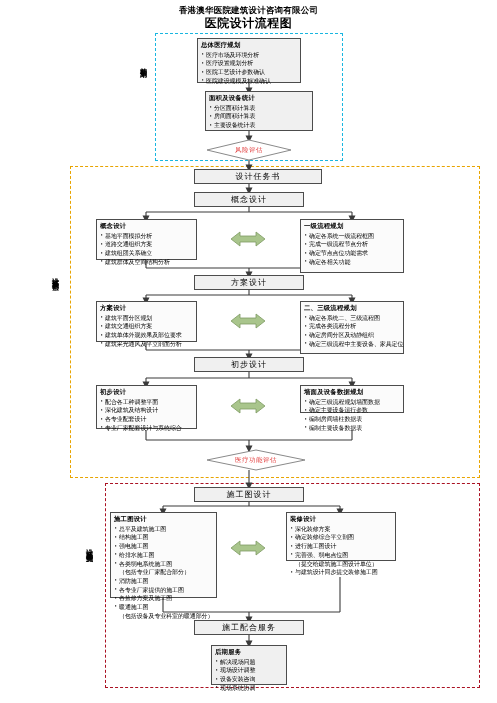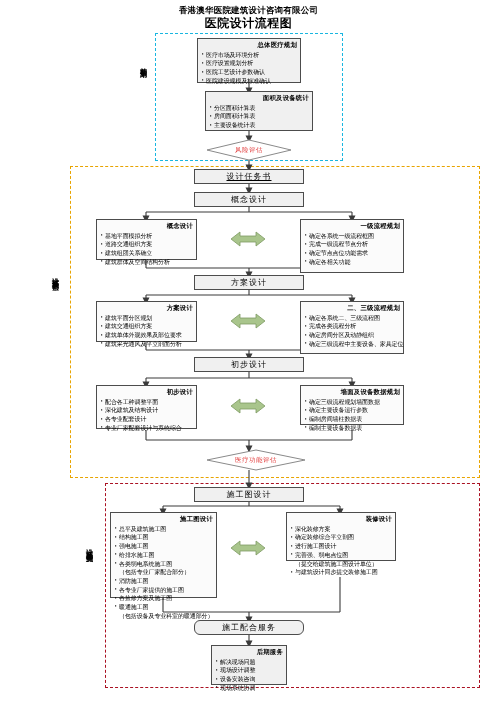--- a/index.html
+++ b/index.html
@@ -77,21 +77,21 @@
     position: absolute;
     box-sizing: border-box;
     border: 1px solid #4c4c4c;
     background: #f0f0f0;
     font-size: 6px;
     line-height: 1.45;
     padding: 2px 3px 2px 3px;
   }
   .box.white { background: #fbfbfb; }
   .box-title {
-    text-align: right;
+    text-align: left;
     font-weight: bold;
     font-size: 6.4px;
     margin-bottom: 0.5px;
     letter-spacing: 0.2px;
   }
   .box ul {
     margin: 0;
     padding: 0;
     list-style: none;
   }
@@ -252,21 +252,21 @@
     </ul>
   </div>
 
   <div class="diamond-wrap" style="left:206px; top:139px;text-decoration:underline;">
     <svg width="86" height="22" viewBox="0 0 86 22">
       <polygon points="43,1 85,11 43,21 1,11" fill="#ffffff" stroke="#8a8a8a" stroke-width="1"></polygon>
     </svg>
     <div class="diamond-text">风险评估</div>
   </div>
 
-  <div class="stage" style="left:194px; top:169px; width:110px;text-decoration:underline;">设计任务书</div>
+  <div class="stage" style="left:194px; top:169px; width:128px;">设计任务书</div>
 
   <div class="stage" style="left:194px; top:192px; width:110px;">概念设计</div>
 
   <div class="box white" style="left:96px; top:219px; width:101px; height:41px;">
     <div class="box-title">概念设计</div>
     <ul>
       <li>基地平面模拟分析</li>
       <li>道路交通组织方案</li>
       <li>建筑组团关系确立</li>
       <li>建筑群体及空间结构分析</li>
@@ -322,21 +322,21 @@
   <div class="box white" style="left:96px; top:385px; width:101px; height:44px;">
     <div class="box-title">初步设计</div>
     <ul>
       <li>配合各工种调整平面</li>
       <li>深化建筑及结构设计</li>
       <li>各专业配套设计</li>
       <li>专业厂家配套设计与系统综合</li>
     </ul>
   </div>
 
-  <div class="box white" style="left:300px; top:385px; width:104px; height:40px;">
+  <div class="box white" style="left:300px; top:385px; width:104px; height:28px;">
     <div class="box-title">墙面及设备数据规划</div>
     <ul>
       <li>确定三级流程规划墙面数据</li>
       <li>确定主要设备运行参数</li>
       <li>编制房间墙柱数据表</li>
       <li>编制主要设备数据表</li>
     </ul>
   </div>
 
   <div class="greenArrow" style="left:231px; top:396px;">
@@ -382,21 +382,21 @@
       <li>与建筑设计同步提交装修施工图</li>
     </ul>
   </div>
 
   <div class="greenArrow" style="left:231px; top:538px;">
     <svg width="34" height="20" viewBox="0 0 34 20">
       <polygon points="0,10 9,3 9,7 25,7 25,3 34,10 25,17 25,13 9,13 9,17" fill="#a9c58c" stroke="#7d9b63" stroke-width="0.8"></polygon>
     </svg>
   </div>
 
-  <div class="stage" style="left:194px; top:620px; width:110px;border-radius:6px;">施工配合服务</div>
+  <div class="stage" style="left:194px; top:620px; width:110px;">施工配合服务</div>
 
   <div class="box" style="left:211px; top:645px; width:76px; height:40px;">
     <div class="box-title">后期服务</div>
     <ul>
       <li>解决现场问题</li>
       <li>现场设计调整</li>
       <li>设备安装咨询</li>
       <li>现场系统协调</li>
     </ul>
   </div>

